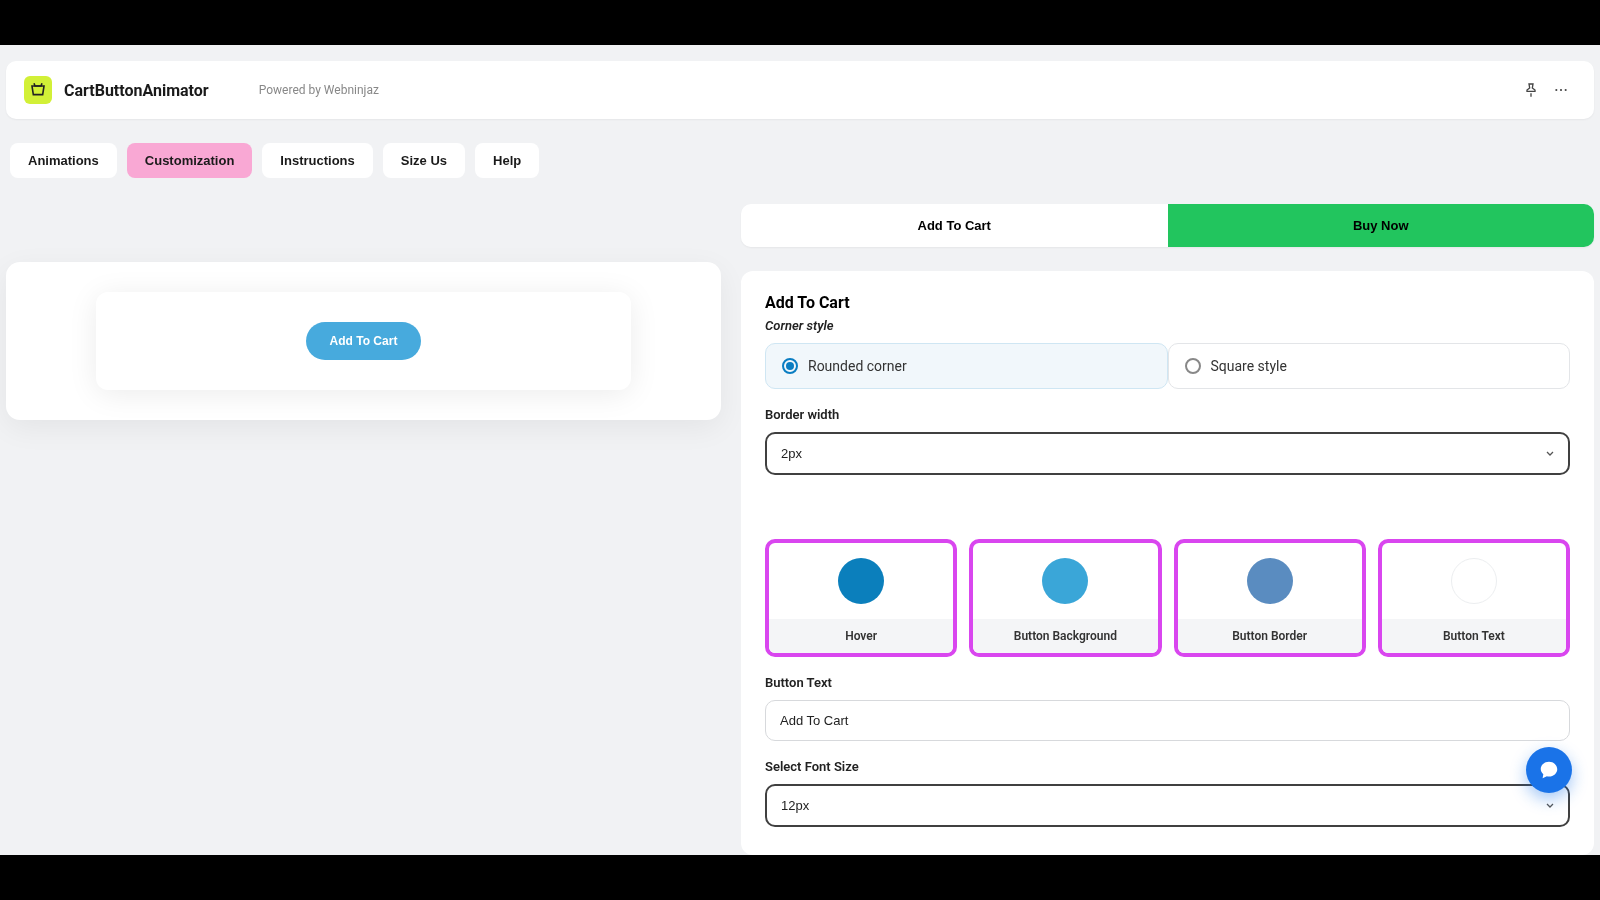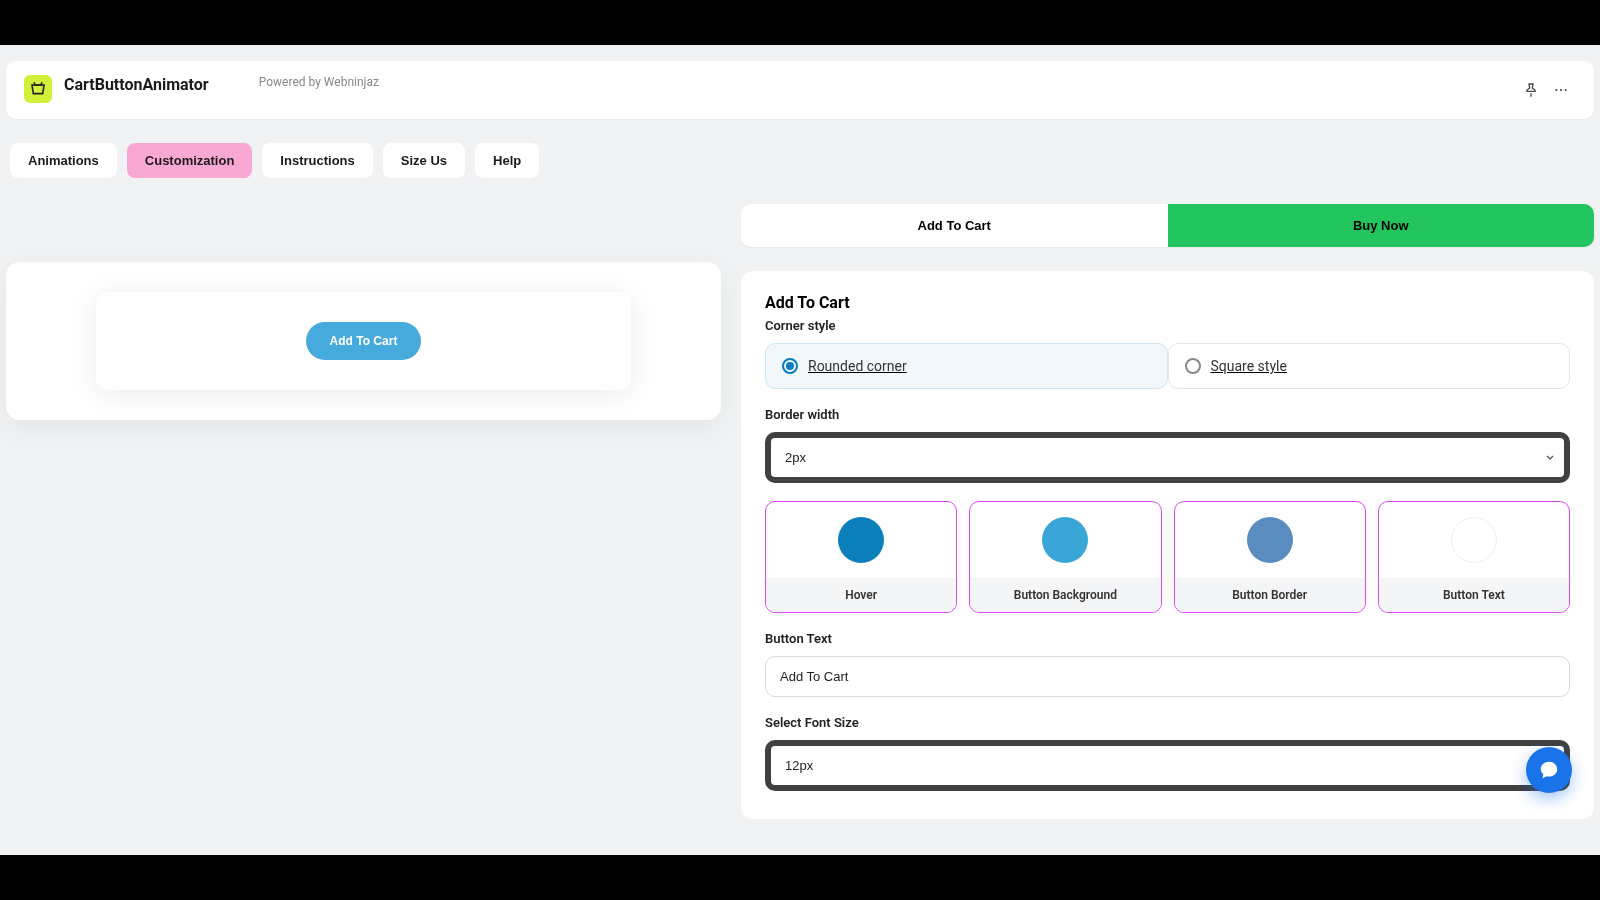--- a/index.html
+++ b/index.html
@@ -25,20 +25,21 @@
   left: 0;
   right: 0;
   bottom: 45px;
   padding: 16px 6px 0 6px;
 }
 .app-bar {
   background: #fff;
   border-radius: 10px;
   padding: 14px 18px;
   display: flex;
+  align-items: center;
   box-shadow: 0 1px 2px rgba(0,0,0,0.05);
   margin-bottom: 24px;
 }
 .app-icon {
   width: 28px;
   height: 28px;
   background: #d2f037;
   border-radius: 6px;
   margin-right: 12px;
   display: flex;
@@ -125,23 +126,23 @@
 }
 .sub-tab.active { background: #22c55e; }
 
 .panel {
   background: #fff;
   border-radius: 12px;
   padding: 22px 24px 28px 24px;
 }
 .panel-title { font-size: 16px; font-weight: 700; margin-bottom: 6px; }
 .field-label { font-size: 13px; font-weight: 600; color: #222; margin-bottom: 10px; margin-top: 18px; }
-.field-label.first { margin-top: 6px; }
-
-.radio-row { display: flex; gap: 0; text-decoration: underline; }
+.field-label.first { margin-top: 6px; font-style: italic; }
+
+.radio-row { display: flex; gap: 0; }
 .radio-card {
   flex: 1;
   border: 1px solid #e3e5e8;
   border-radius: 10px;
   padding: 14px 16px;
   display: flex;
   align-items: center;
   gap: 10px;
   cursor: pointer;
   font-size: 14px;
@@ -154,45 +155,46 @@
   display: flex; align-items: center; justify-content: center;
 }
 .radio-card.selected .radio-outer { border-color: #0a7dc2; }
 .radio-inner { width: 8px; height: 8px; border-radius: 50%; background: #0a7dc2; }
 
 .select-wrap {
   position: relative;
 }
 .select-box {
   width: 100%;
-  border: 6px solid #404040;
+  border: 2px solid #404040;
   background: #fff;
   border-radius: 10px;
   padding: 12px 14px;
   font-size: 13px;
   font-weight: 500;
   color: #222;
   appearance: none;
 }
 .chev {
   position: absolute;
   right: 14px;
   top: 50%;
   transform: translateY(-50%);
   pointer-events: none;
   color: #555;
 }
 
 .color-grid { display: flex; gap: 12px; margin-top: 18px; }
 .color-card {
   flex: 1;
-  border: 1px solid #d946ef;
+  border: 4px solid #d946ef;
   border-radius: 10px;
   overflow: hidden;
   background: #fff;
+  margin-top: 46px;
 }
 .color-top {
   height: 76px;
   display: flex;
   align-items: center;
   justify-content: center;
 }
 .swatch {
   width: 46px; height: 46px; border-radius: 50%;
 }

